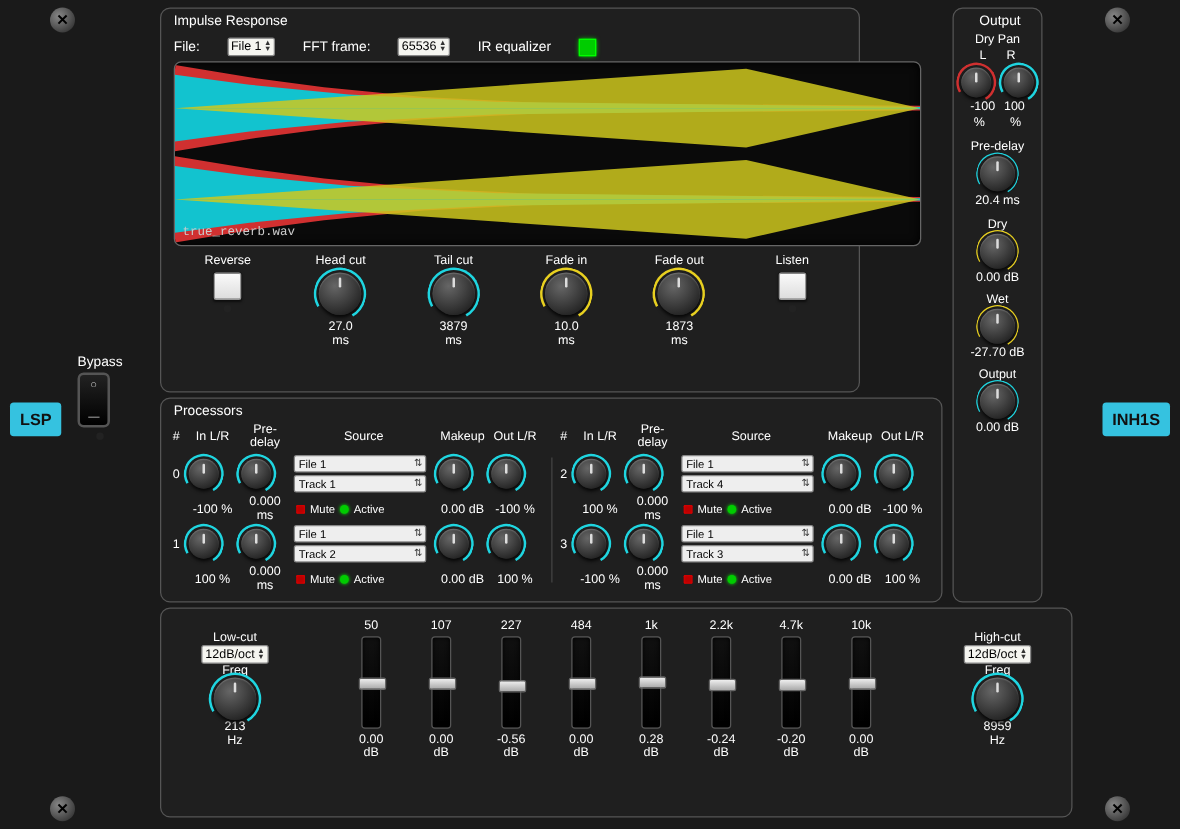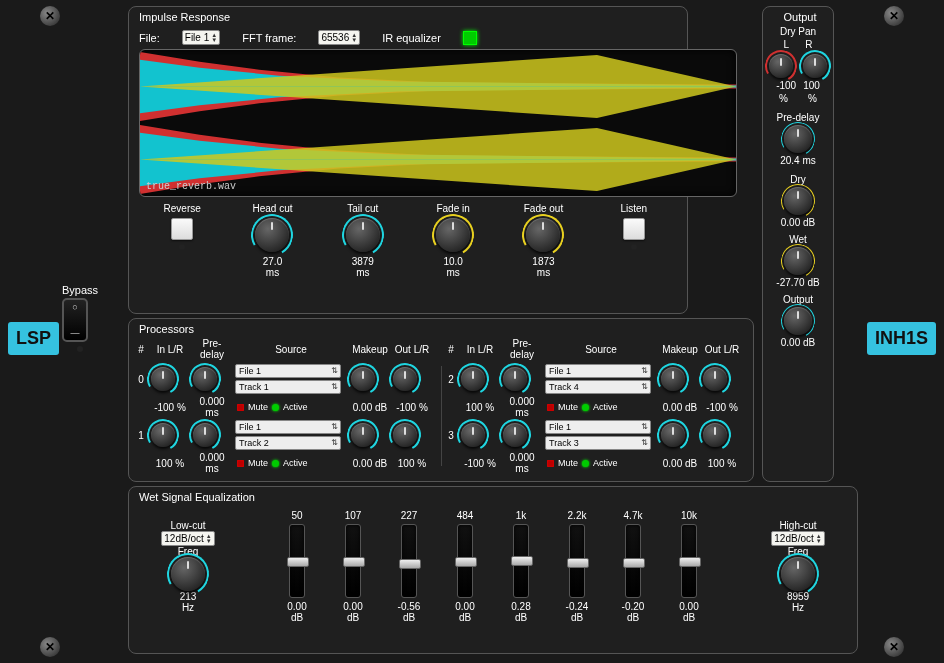--- a/index.html
+++ b/index.html
@@ -142,21 +142,21 @@
     background: linear-gradient(#fafafa, #ddd);
     border: 1px solid #999;
     border-radius: 2px;
     box-shadow: 0 1px 2px rgba(0,0,0,.6);
   }
   .side-label {
     position: absolute;
     padding: 6px 8px;
     border-radius: 3px;
     font-weight: bold;
-    font-size: 18px;
+    font-size: 13px;
     color: #111;
   }
   .side-label.lsp { left: 8px; top: 322px; background: #35c2e0; }
   .side-label.inh { right: 8px; top: 322px; background: #35c2e0; }
   .bypass {
     position: absolute;
     left: 62px; top: 284px;
     text-align: left;
     font-size: 11px;
   }
@@ -510,21 +510,20 @@
       <span>Active</span>
     </div>
     <div class="proc-cell val-txt">0.00 dB</div>
     <div class="proc-cell val-txt">100 %</div>
         </div>
       </div>
   </div>
 </div>
 
 <div class="panel" style="left:128px; top:486px; width:730px; height:168px;">
-  <div class="panel-title">Wet Signal Equalization</div>
   <div class="eq-row">
     <div class="eq-side">
       <div>Low-cut</div>
       <span class="select-box">
         <span>12dB/oct</span>
         <span class="spin">
             <span>▲</span>
             <span>▼</span>
           </span>
       </span>

